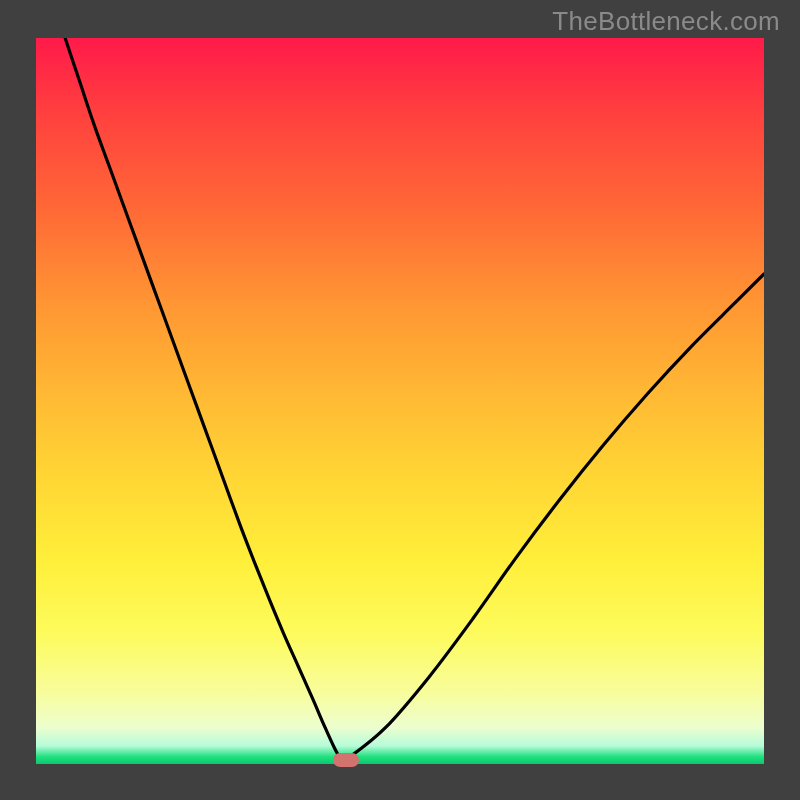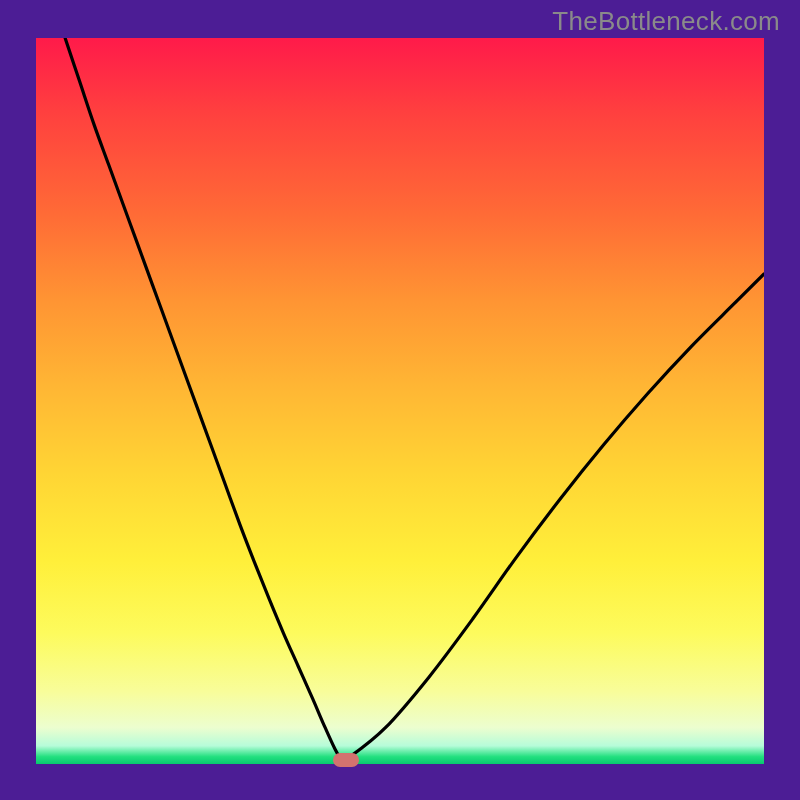--- a/index.html
+++ b/index.html
@@ -10,21 +10,21 @@
     background: #000;
     overflow: hidden;
     position: relative;
   }
   .outer {
     position: absolute;
     top: 0;
     left: 0;
     width: 800px;
     height: 800px;
-    background: #4c1d95;
+    background: #404040;
   }
   .plot {
     position: absolute;
     top: 38px;
     left: 36px;
     width: 728px;
     height: 726px;
     background: linear-gradient(to bottom,
       #ff1a4a 0%,
       #ff3f3f 10%,

